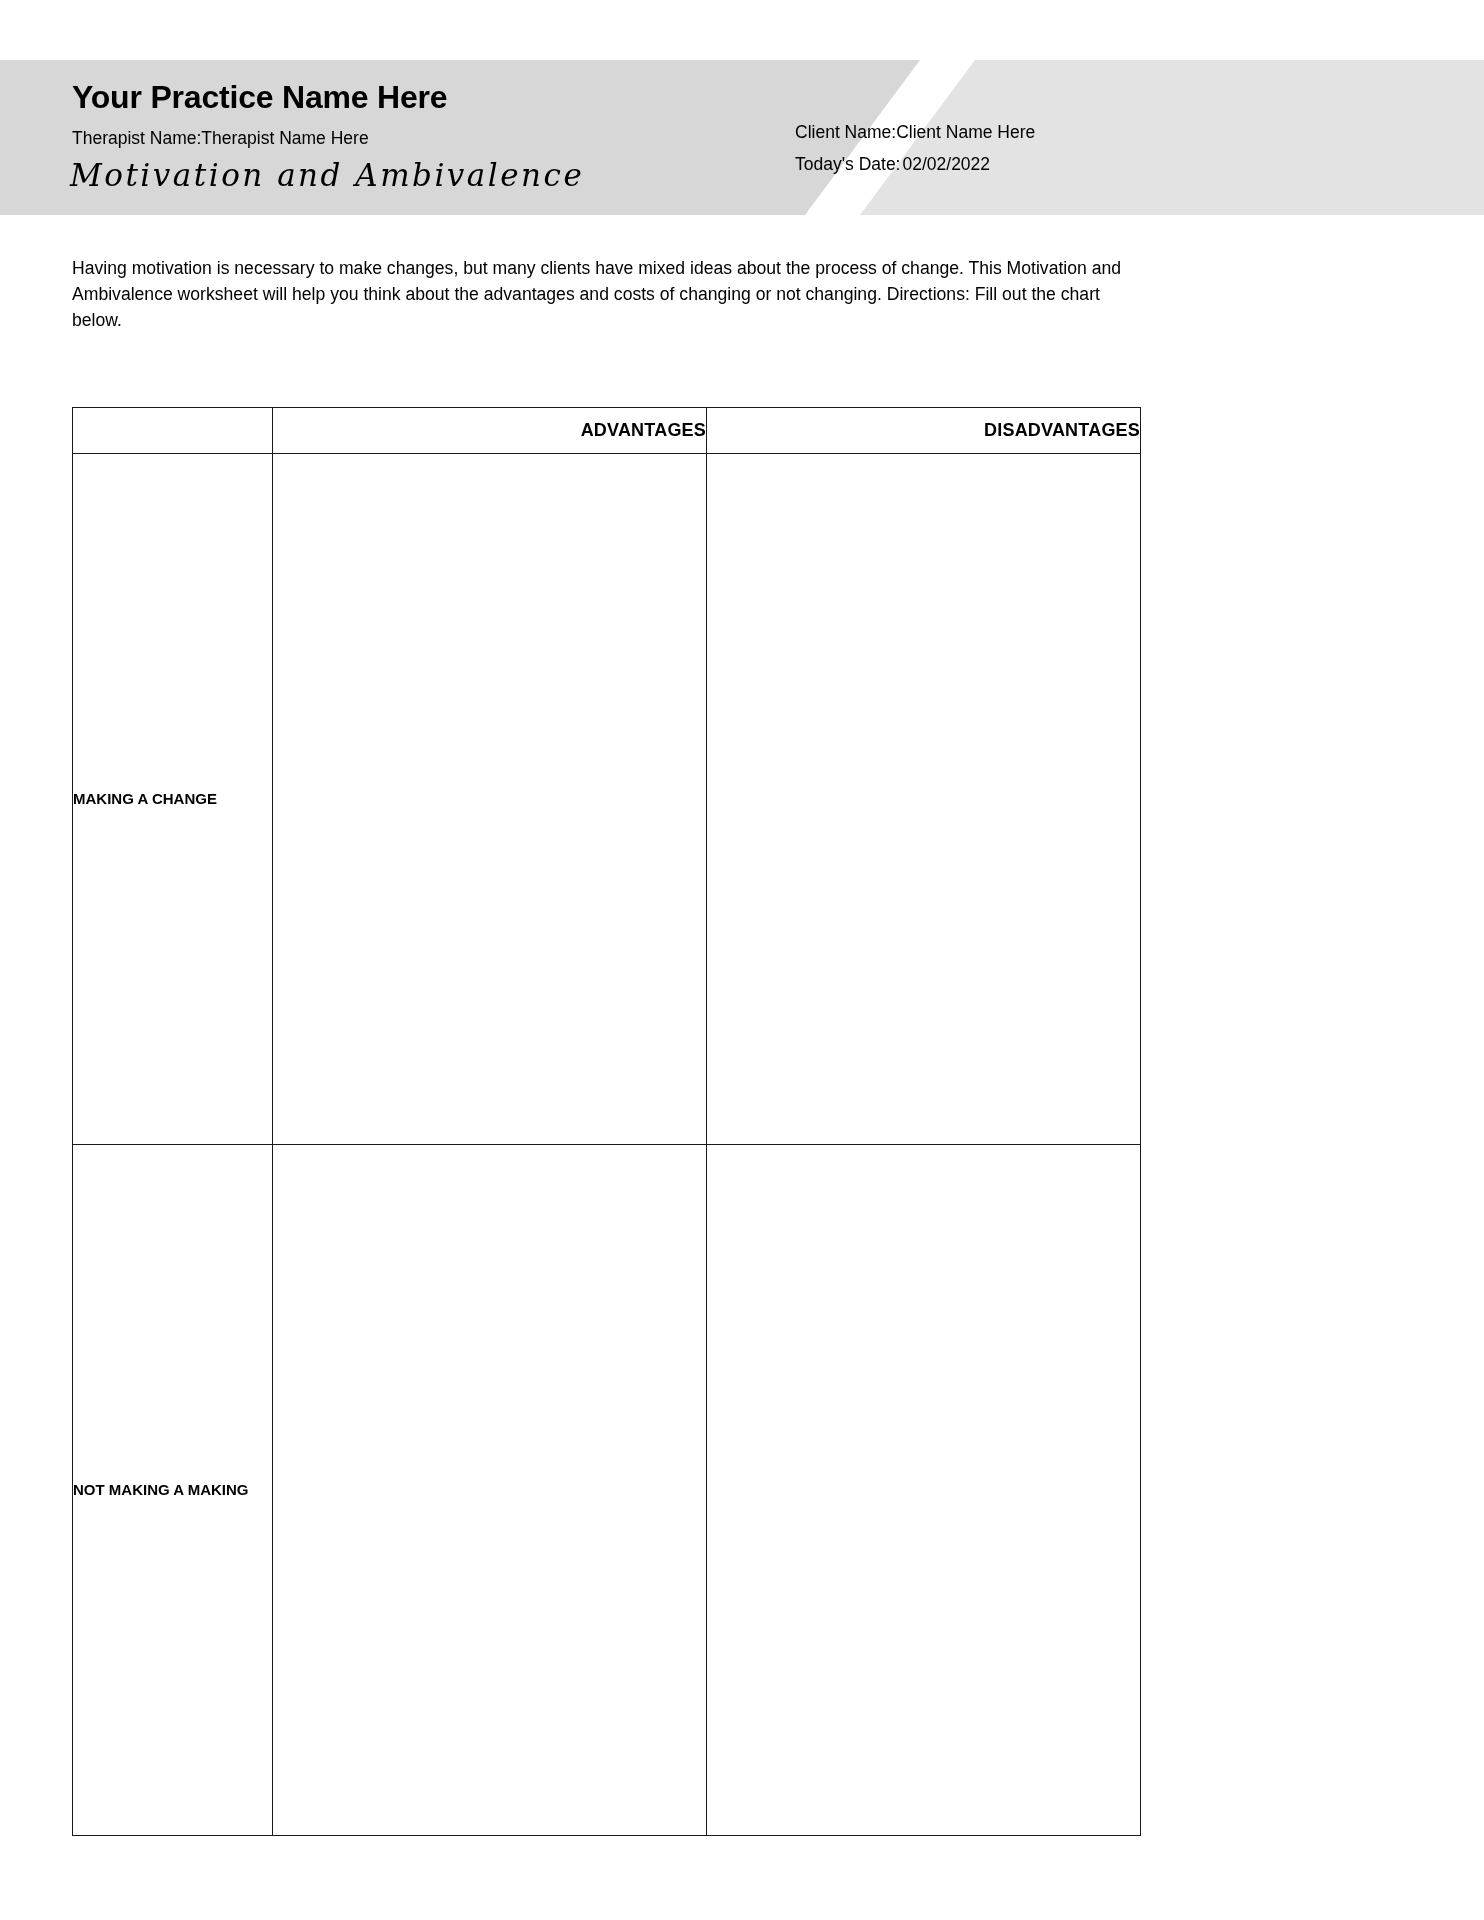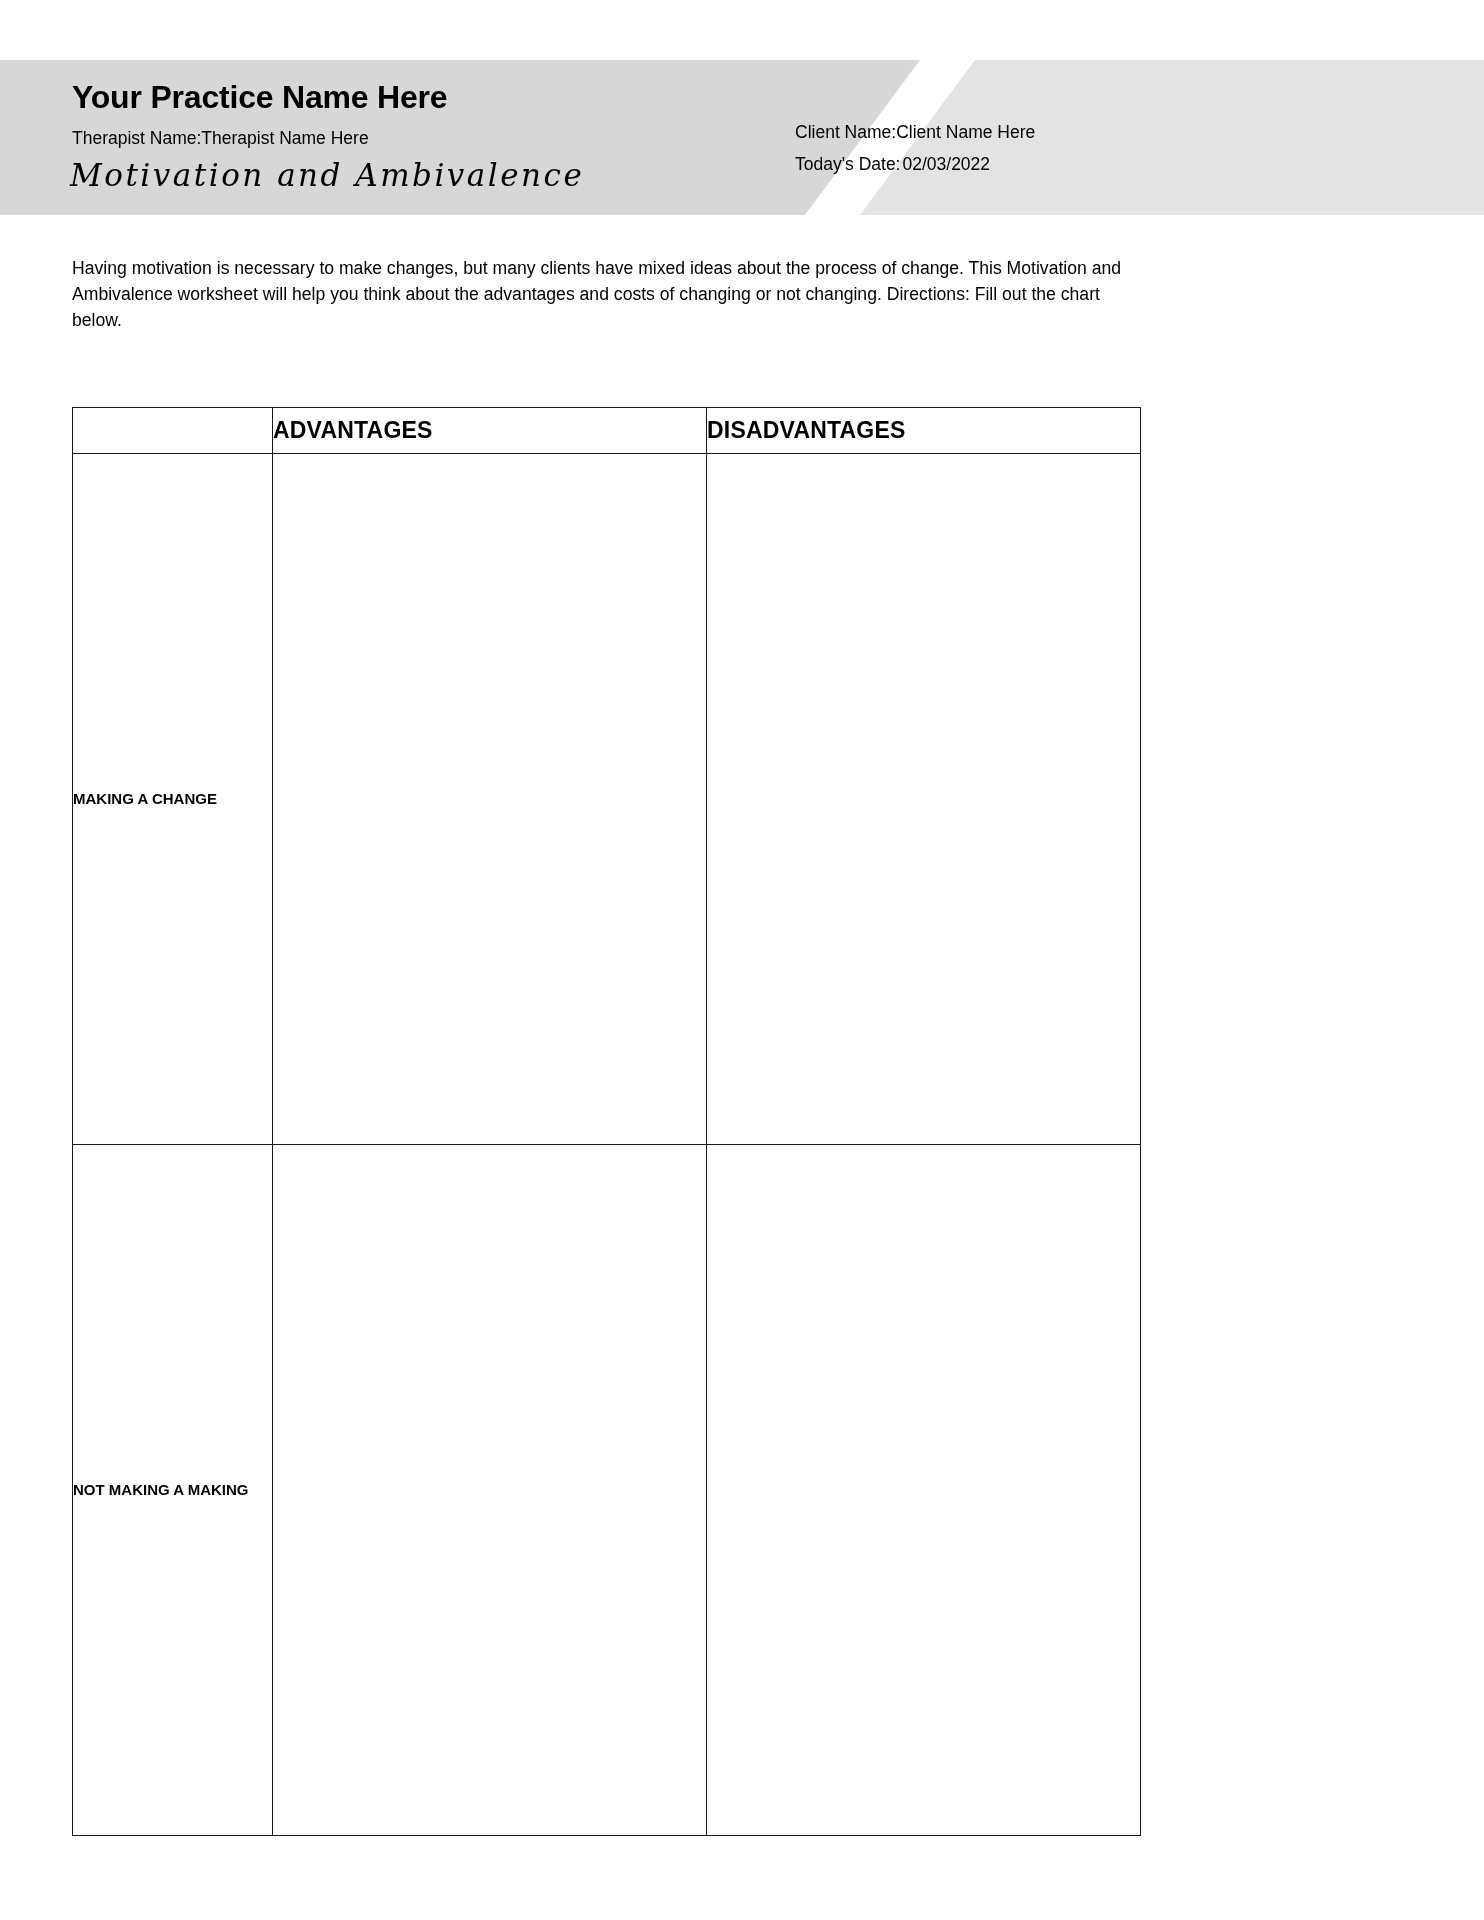--- a/index.html
+++ b/index.html
@@ -117,23 +117,23 @@
     border: 1.6px solid #1a1a1a;
     padding: 0;
     vertical-align: middle;
   }
   .col-label  { width: 200px; }
   .col-adv    { width: 434px; }
   .col-dis    { width: 434px; }
 
   .head-row th {
     height: 45px;
-    font-size: 23px;
+    font-size: 18px;
     font-weight: bold;
-    text-align: left;
+    text-align: right;
     letter-spacing: 0.2px;
   }
   .head-row th.blank { border-top: 1.6px solid #1a1a1a; }
 
   .body-row td {
     height: 690px;
   }
   .row-label {
     font-size: 15px;
     font-weight: bold;
@@ -156,21 +156,21 @@
     <span class="label">Therapist Name:</span><span class="value">Therapist Name Here</span>
   </div>
 
   <div class="worksheet-title">Motivation and Ambivalence</div>
 
   <div class="client-line">
     <span class="label">Client Name:</span><span class="value">Client Name Here</span>
   </div>
 
   <div class="date-line">
-    <span class="label">Today's Date:</span><span class="value">02/03/2022</span>
+    <span class="label">Today's Date:</span><span class="value">02/02/2022</span>
   </div>
 </div>
 
 <p class="intro">Having motivation is necessary to make changes, but many clients have mixed ideas about the process of change. This Motivation and Ambivalence worksheet will help you think about the advantages and costs of changing or not changing. Directions: Fill out the chart below.</p>
 
 <table class="worksheet-table">
   <colgroup>
     <col class="col-label">
     <col class="col-adv">
     <col class="col-dis">

